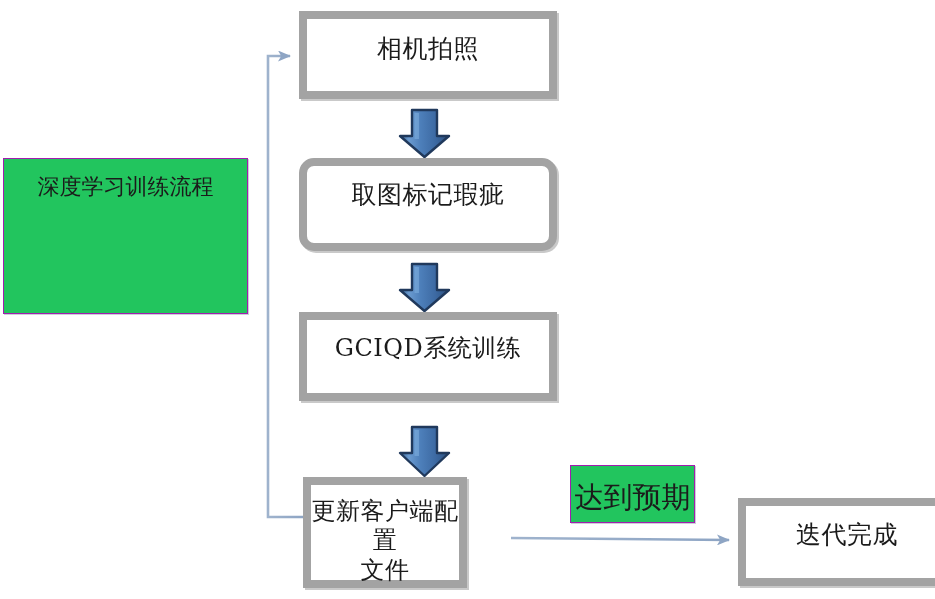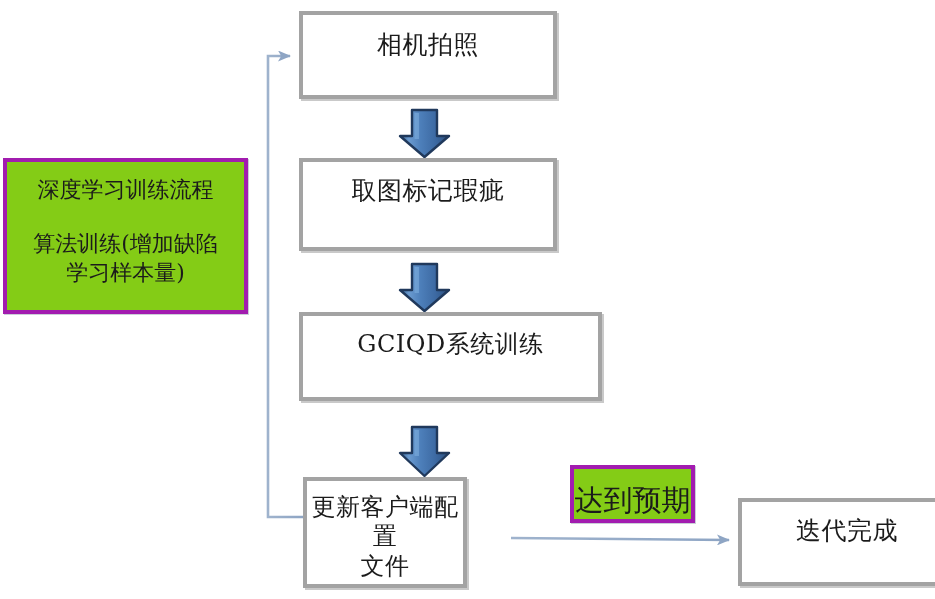--- a/index.html
+++ b/index.html
@@ -16,56 +16,56 @@
     height: 599px;
     background: #ffffff;
     overflow: hidden;
   }
 
   
   .proc-box {
     position: absolute;
     box-sizing: border-box;
     background: #ffffff;
-    border: 4px solid #a3a3a3;
+    border: 8px solid #a3a3a3;
     box-shadow: 2px 2px 0 rgba(120,120,120,0.40);
   }
   .proc-box .box-text {
     position: absolute;
     left: 0;
     right: 0;
     text-align: center;
     color: #1b1b1b;
     font-size: 25px;
     line-height: 1.22;
     letter-spacing: 0.5px;
     white-space: pre-line;
   }
 
   #box-camera   { left: 299px; top: 11px;  width: 258px; height: 88px; }
   #box-camera   .box-text { top: 15px; }
 
-  #box-mark     { left: 299px; top: 158px; width: 258px; height: 93px; }
+  #box-mark     { left: 299px; top: 158px; width: 258px; height: 93px; border-radius: 15px; }
   #box-mark     .box-text { top: 14px; }
 
-  #box-gciqd    { left: 299px; top: 312px; width: 303px; height: 89px; }
+  #box-gciqd    { left: 299px; top: 312px; width: 258px; height: 89px; }
   #box-gciqd    .box-text { top: 14px; font-size: 24px; }
 
   #box-update   { left: 303px; top: 477px; width: 164px; height: 111px; }
   #box-update   .box-text { top: 12px; font-size: 24px; }
 
   #box-done     { left: 738px; top: 498px; width: 218px; height: 88px; }
   #box-done     .box-text { top: 14px; }
 
   
   .note-box {
     position: absolute;
     box-sizing: border-box;
-    background: #84cc16;
-    border: 4px solid #a21caf;
+    background: #22c55e;
+    border: 1px solid #a21caf;
     box-shadow: 1px 1px 0 rgba(150,160,175,0.5);
   }
   #box-note {
     left: 3px; top: 158px; width: 245px; height: 156px;
   }
   #box-note .note-line {
     position: absolute;
     left: 6px; right: 6px;
     text-align: center;
     color: #1b1b1b;
@@ -138,22 +138,20 @@
       <path d="M303,517 L268,517 L268,56 L290,56" fill="none" stroke="url(#thinGrad)" stroke-width="2.6" marker-end="url(#thinHead)"></path>
     </g>
 
     <g>
       <path d="M511,538 L729,540" fill="none" stroke="url(#thinGrad)" stroke-width="2.6" marker-end="url(#thinHead)"></path>
     </g>
   </svg>
 
   <div class="note-box" id="box-note">
     <div class="note-line note-line-1">深度学习训练流程</div>
-    <div class="note-line note-line-2">算法训练(增加缺陷
-学习样本量)</div>
   </div>
 
   <div class="proc-box" id="box-camera">
     <div class="box-text">相机拍照</div>
   </div>
 
   <div class="proc-box" id="box-mark">
     <div class="box-text">取图标记瑕疵</div>
   </div>
 

